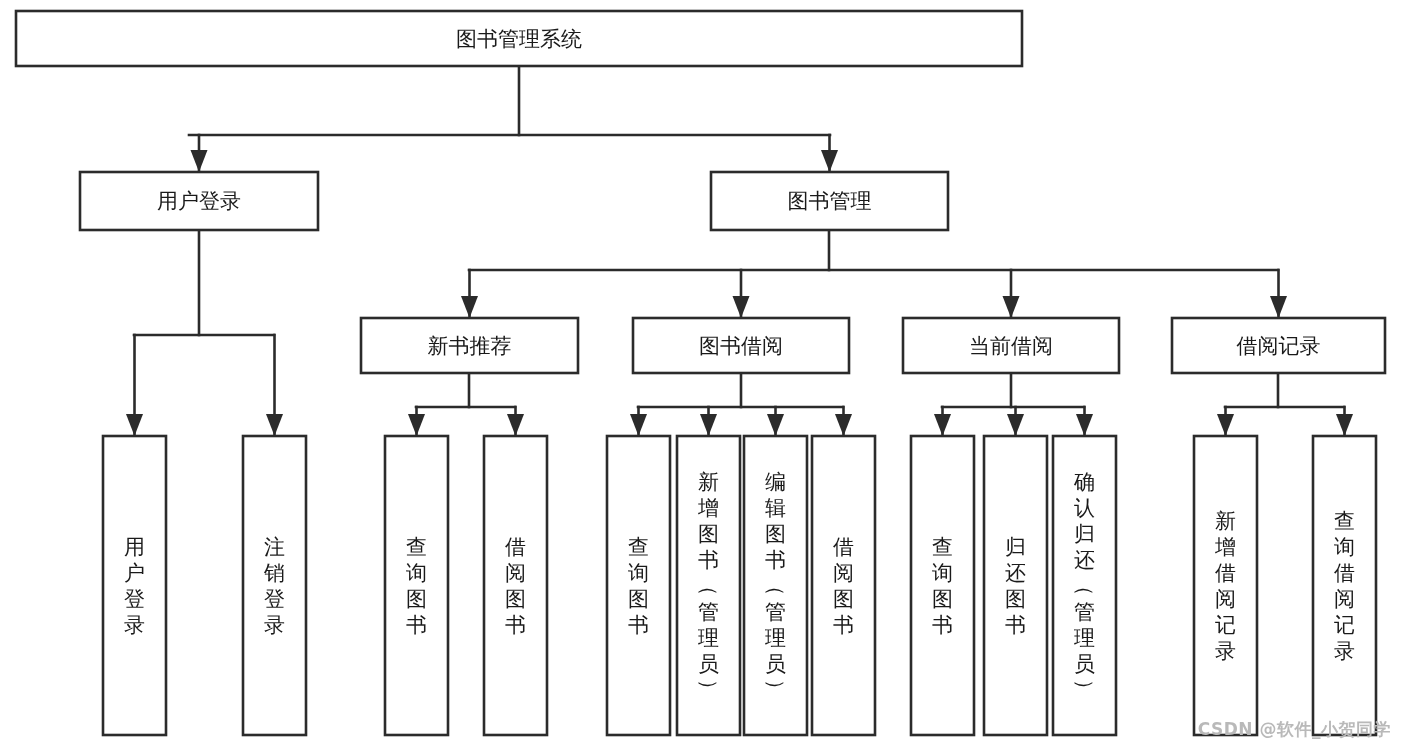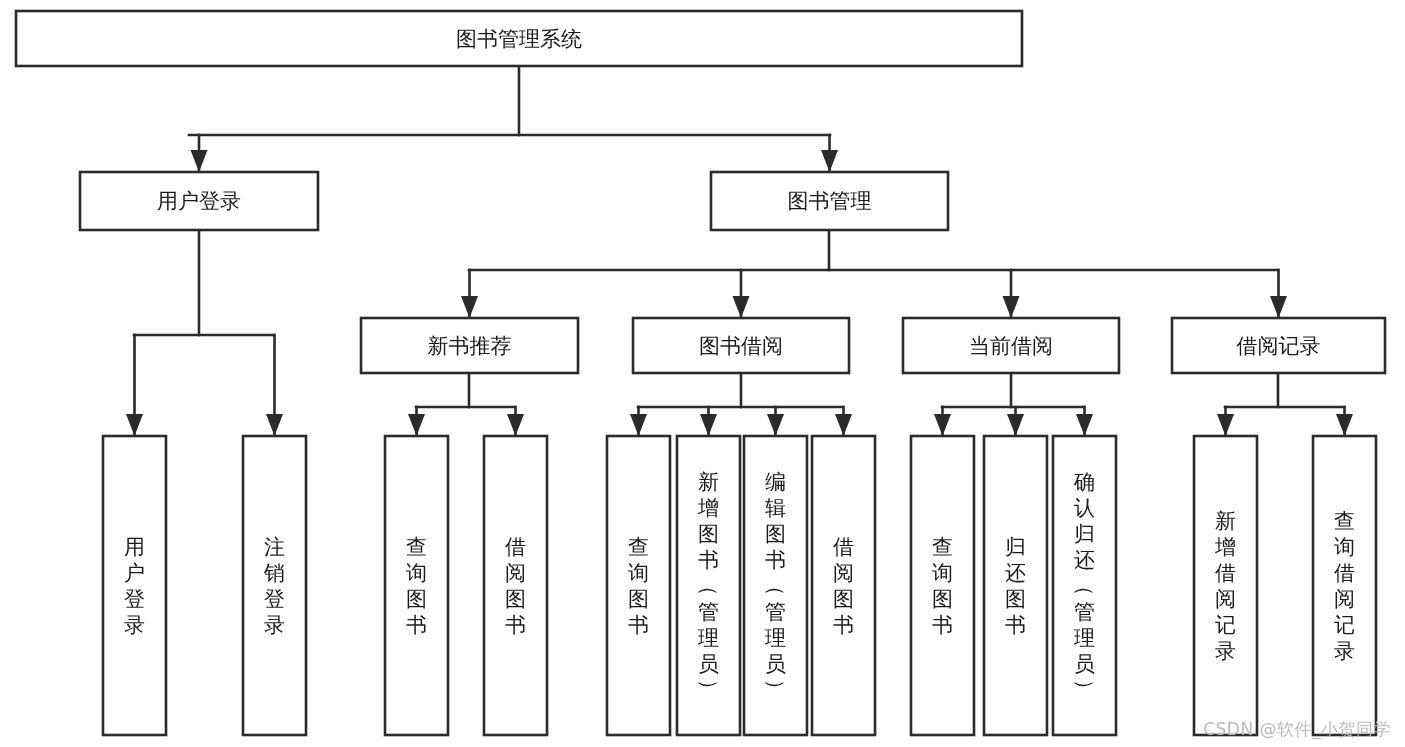--- a/index.html
+++ b/index.html
@@ -55,20 +55,21 @@
   .watermark {
     position: absolute;
     right: 14px;
     bottom: 6px;
     font-family: "DejaVu Sans", "Liberation Sans", sans-serif;
     font-size: 17px;
     color: #b9b9b9;
     letter-spacing: 0.5px;
     white-space: nowrap;
     pointer-events: none;
+    font-weight: bold;
   }
 </style>
 </head>
 <body>
 
 <div id="diagram-root">
   <svg id="flow" viewBox="0 0 1405 747">
     <g id="edge-layer">
         <line x1="519" y1="66" x2="519" y2="135" class="connector"></line>
         <line x1="189" y1="135" x2="830" y2="135" class="connector"></line>

